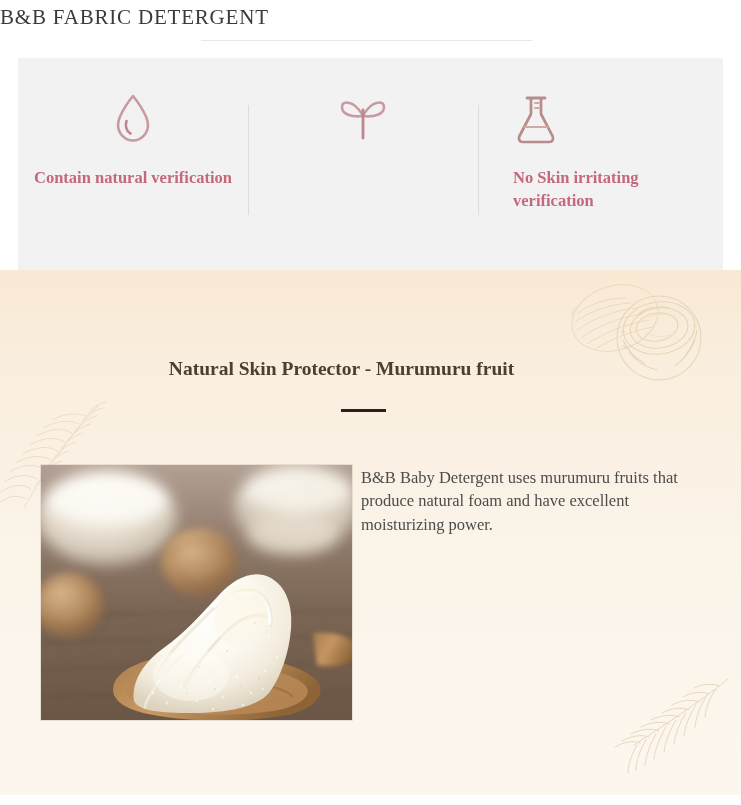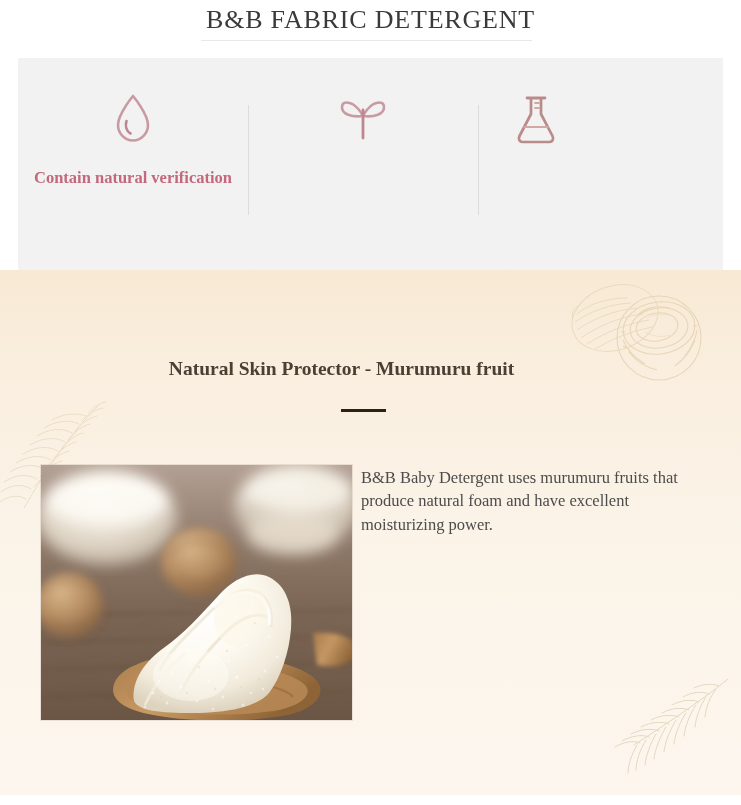--- a/index.html
+++ b/index.html
@@ -22,23 +22,22 @@
     top: 0;
     width: 741px;
     height: 58px;
     background: #ffffff;
   }
   #page-title {
     position: absolute;
     left: 0;
     top: 5px;
     width: 741px;
-    text-align: center;
     font-family: "Liberation Serif", serif;
-    font-size: 26px;
+    font-size: 21px;
     letter-spacing: 0.8px;
     color: #3a3a3a;
     font-weight: 400;
     white-space: nowrap;
   }
   #page-title-rule {
     position: absolute;
     left: 201px;
     top: 40px;
     width: 331px;
@@ -215,20 +214,21 @@
   <div class="feature-col" id="feature-col-2">
     <div class="feature-icon">
       <svg width="46" height="56" viewBox="0 0 46 56" fill="none">
         <path d="M14 6 L32 6" stroke="#b98b8b" stroke-width="2.8" stroke-linecap="round"></path>
         <path d="M18 7 L18 22 L6.5 44 C5 47, 6.5 50, 9.5 50 L36.5 50 C39.5 50, 41 47, 39.5 44 L28 22 L28 7" stroke="#b98b8b" stroke-width="2.7" stroke-linejoin="round" stroke-linecap="round" fill="none"></path>
         <path d="M11.5 35 L34.5 35" stroke="#cfa9a3" stroke-width="2.2" stroke-linecap="round"></path>
         <path d="M22 11 L26 11" stroke="#cfa9a3" stroke-width="1.8" stroke-linecap="round"></path>
         <path d="M22 16 L26 16" stroke="#cfa9a3" stroke-width="1.8" stroke-linecap="round"></path>
       </svg>
     </div>
+    <div class="feature-label">No Skin irritating verification</div>
   </div>
 </div>
 
 <div id="detail-section">
   <div id="detail-gradient"></div>
 
   <div class="decor" id="decor-coconuts">
     <svg width="160" height="120" viewBox="0 0 160 120" fill="none">
       <g stroke="#e8d6b8" stroke-width="1" fill="none" opacity="0.95">
         <ellipse cx="58" cy="48" rx="44" ry="32" transform="rotate(-18 58 48)"></ellipse>

